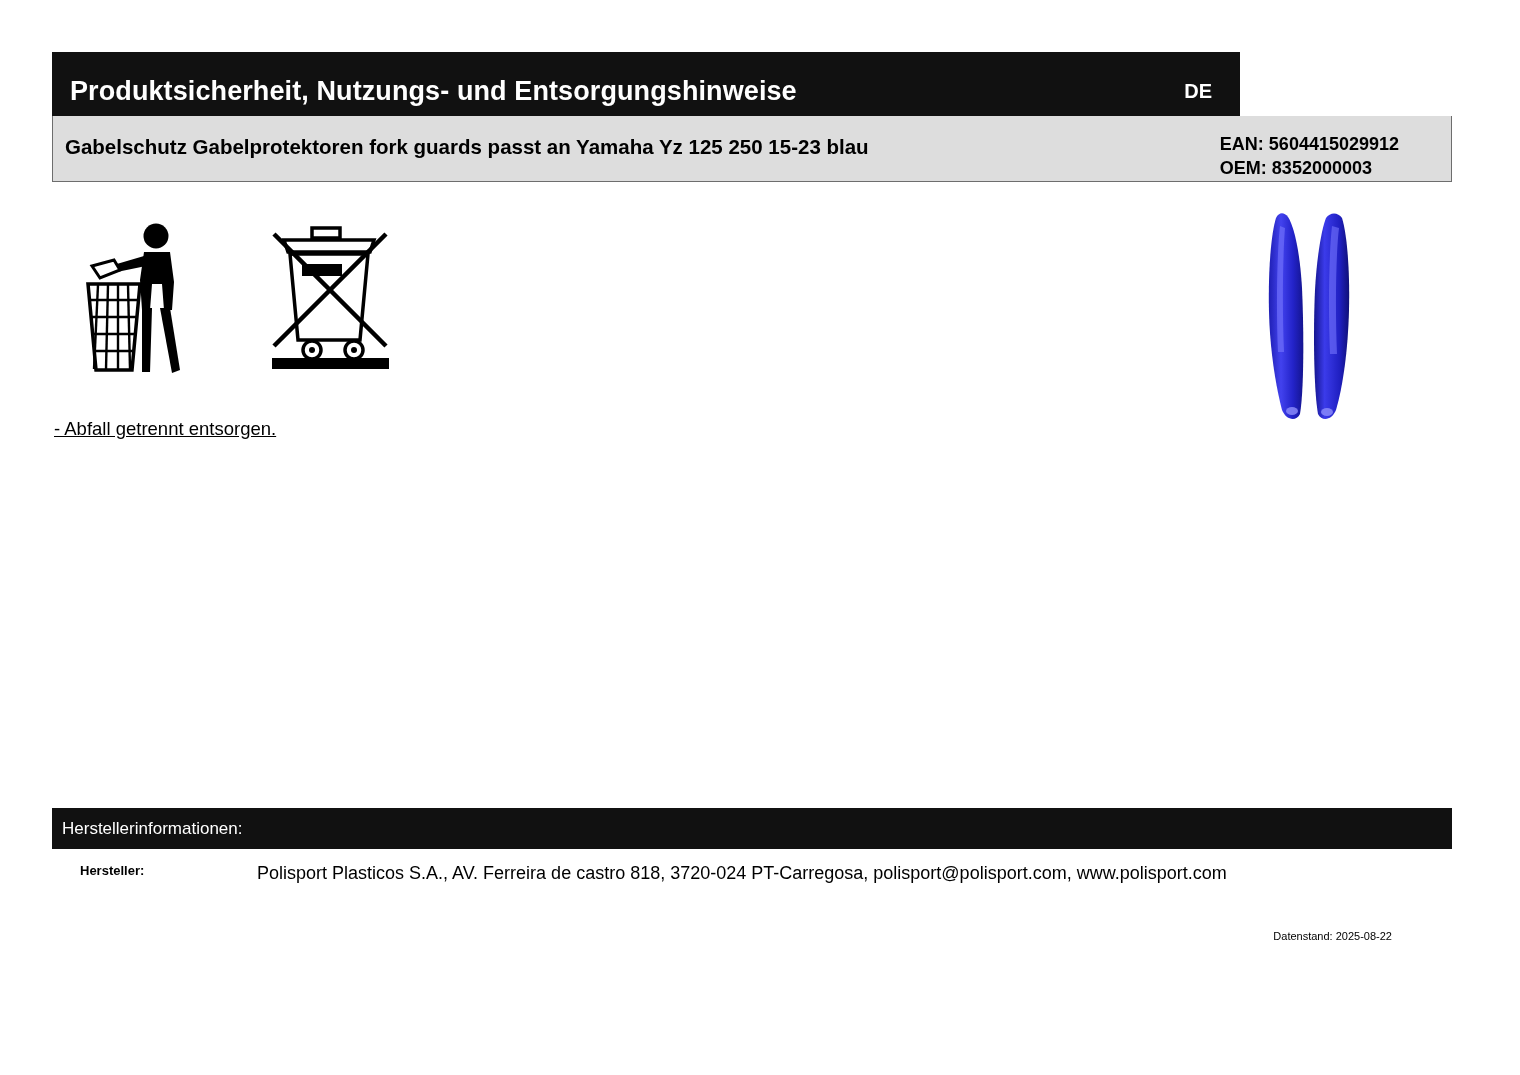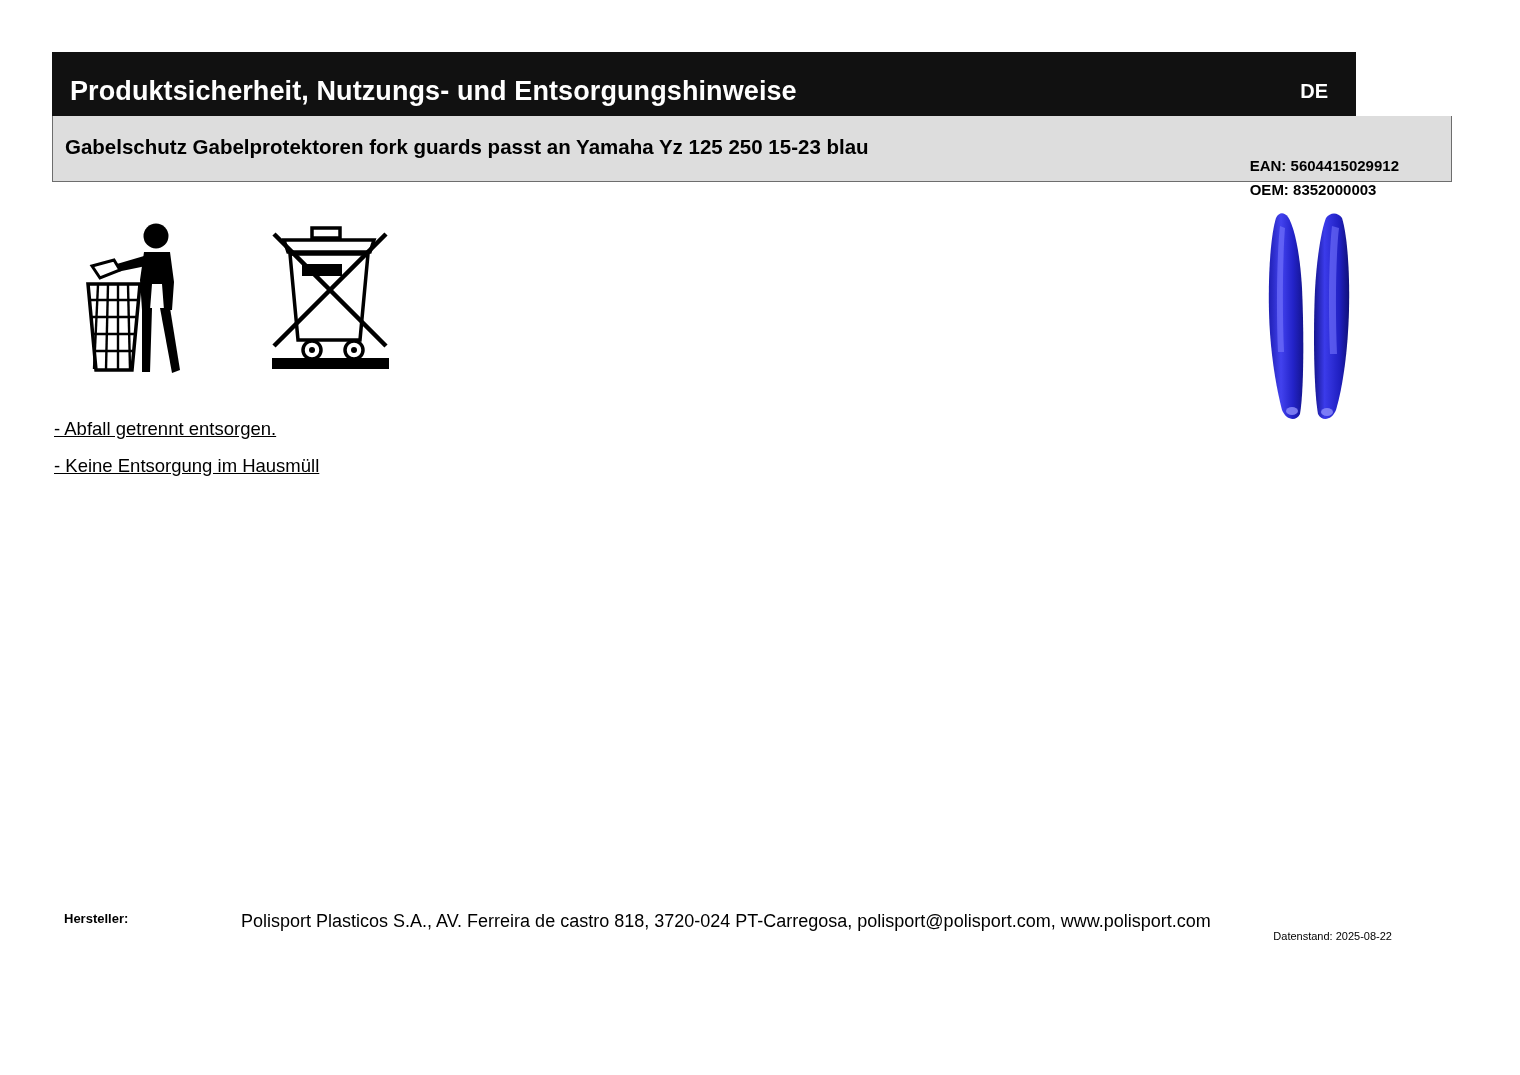--- a/index.html
+++ b/index.html
@@ -21,21 +21,21 @@
     left: 0; top: 0;
     width: 1520px;
     height: 1075px;
   }
 
   
   .header-bar {
     position: absolute;
     left: 52px;
     top: 52px;
-    width: 1304px;
+    width: 1188px;
     height: 64px;
     background: #111111;
     color: #ffffff;
     display: flex;
     align-items: center;
     justify-content: space-between;
     box-sizing: border-box;
     padding: 14px 18px 0 18px;
   }
   .header-title {
@@ -69,25 +69,24 @@
     top: 14px;
     width: 1050px;
     font-size: 20.5px;
     font-weight: bold;
     line-height: 33px;
   }
   .codes {
     position: absolute;
     right: 52px;
     top: 16px;
-    font-size: 15px;
+    font-size: 18px;
     font-weight: bold;
     line-height: 24px;
     text-align: left;
-    margin-top: 22px;
   }
 
   
   .picto-area {
     position: absolute;
     left: 80px;
     top: 222px;
     width: 340px;
     height: 160px;
   }
@@ -142,25 +141,24 @@
     align-items: center;
     box-sizing: border-box;
     padding-left: 10px;
   }
   .maker-bar-label {
     font-size: 17px;
   }
 
   .maker-row {
     position: absolute;
-    left: 36px;
+    left: 52px;
     top: 858px;
     width: 1400px;
     height: 28px;
-    margin-top: 48px;
   }
   .maker-key {
     position: absolute;
     left: 28px;
     top: 5px;
     font-size: 13px;
     font-weight: bold;
   }
   .maker-val {
     position: absolute;
@@ -265,23 +263,25 @@
 
     <path d="M64 6 C60 16 55 42 53 78 C51 122 52 180 56 202 C60 210 70 208 74 198 C81 174 86 138 87 98 C88 58 85 22 80 6 C76 0 68 0 64 6 Z" fill="url(#g2)"></path>
     <path d="M70 14 C67 40 66 96 68 142 L75 142 C73 96 74 40 77 16 Z" fill="#6a6af7" opacity="0.7"></path>
 
     <ellipse cx="30" cy="199" rx="6" ry="4" fill="#8f8ffb" opacity="0.8"></ellipse>
     <ellipse cx="65" cy="200" rx="6" ry="4" fill="#8f8ffb" opacity="0.8"></ellipse>
   </svg>
 
   <div class="bullets">
     <div class="bullet-line">- Abfall getrennt entsorgen.</div>
-    <div class="bullet-line">- Keine Entsorgung im Hausmüll</div>
-  </div>
-
+  </div>
+
+  <div class="maker-bar">
+    <span class="maker-bar-label">Herstellerinformationen:</span>
+  </div>
 
   <div class="maker-row">
     <span class="maker-key">Hersteller:</span>
     <span class="maker-val">Polisport Plasticos S.A., AV. Ferreira de castro 818, 3720-024 PT-Carregosa, polisport@polisport.com, www.polisport.com</span>
   </div>
 
   <div class="datestamp">Datenstand: 2025-08-22</div>
 
 </div>
 

